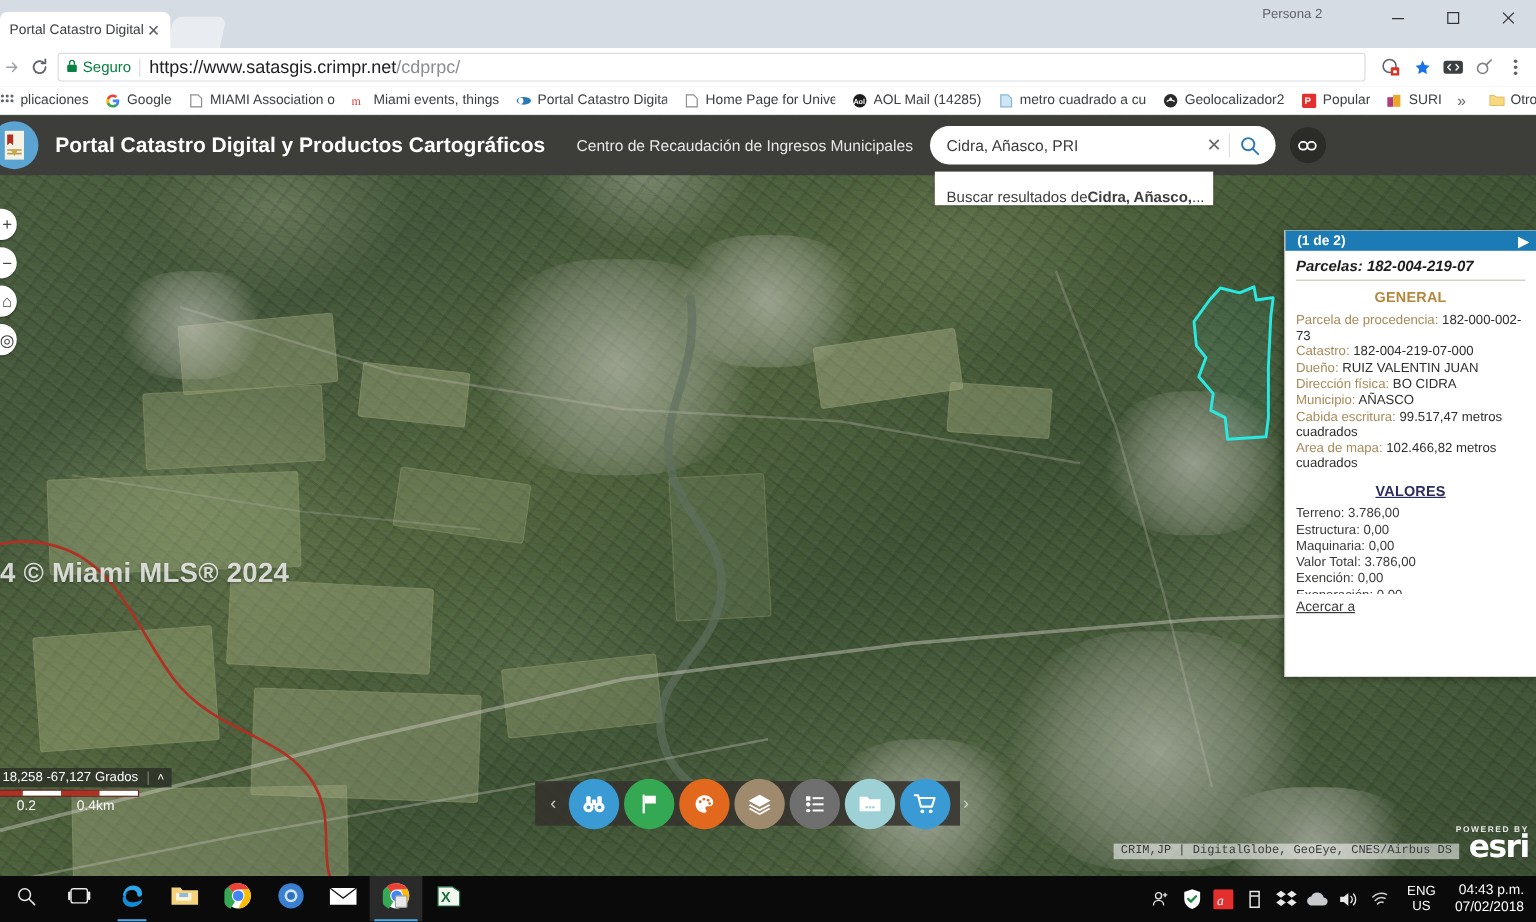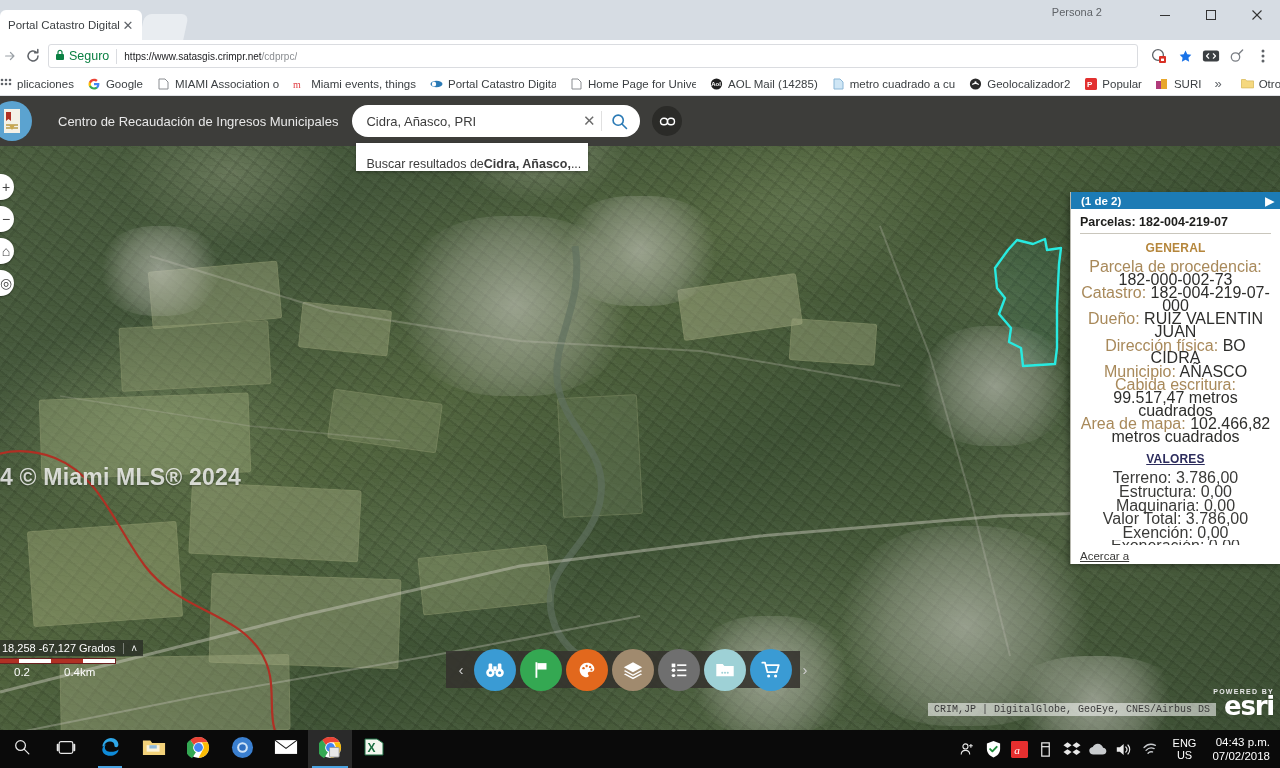--- a/index.html
+++ b/index.html
@@ -54,21 +54,21 @@
   }
   .omnibox {
     flex: 1; height: 24px; margin: 0 8px 0 2px;
     border: 1px solid #dadce0; border-radius: 3px;
     display: flex; align-items: center; padding: 0 6px; background: #fff;
     min-width: 0;
   }
   .lock { color: #0b8043; font-size: 10px; margin-right: 4px; }
   .secure-word { color: #0b8043; font-size: 12.5px; margin-right: 7px; }
   .url-sep { width: 1px; height: 15px; background: #dadce0; margin-right: 7px; }
-  .url { font-size: 10px; color: #202124; white-space: nowrap; overflow: hidden; }
+  .url { font-size: 15px; color: #202124; white-space: nowrap; overflow: hidden; }
   .url .path { color: #8a8d91; }
   .tb-right { display: flex; align-items: center; padding-right: 4px; }
   .tb-ico {
     width: 26px; height: 26px; display: flex; align-items: center; justify-content: center;
     color: #5f6368;
   }
 
   
   .bookmarks {
     position: absolute; left: 0; top: 72px; width: 1280px; height: 24px;
@@ -224,28 +224,28 @@
   .popup {
     position: absolute; right: 0; top: 96px; width: 210px; height: 372px;
     background: #ffffff; border-left: 1px solid #b9b9b0; box-shadow: -2px 2px 6px rgba(0,0,0,.35);
     overflow: hidden;
   }
   .popup-head {
     height: 17px; background: #1c7bb5; color: #fff; display: flex; align-items: center;
     justify-content: space-between; padding: 0 6px 0 10px; font-size: 11.5px; font-weight: bold;
   }
   .popup-body { padding: 6px 9px 0 9px; }
-  .popup-title { font-size: 12.5px; font-weight: bold; color: #1d1d1b; margin-bottom: 4px; }
+  .popup-title { font-size: 12.5px; font-weight: bold; color: #1d1d1b; margin-bottom: 4px; font-style: italic; }
   .popup-rule { height: 1px; background: #c9c6bc; margin: 3px 0 7px 0; }
   .sec-title {
     text-align: center; font-size: 12px; font-weight: bold; color: #b5863b;
     margin: 2px 0 6px 0; letter-spacing: .2px;
   }
   .sec-title.dark { color: #2c2c5c; text-decoration: underline; }
-  .fld { font-size: 16px; color: #2e2e2c; line-height: 12.6px; margin-bottom: 1px; text-align: center; }
+  .fld { font-size: 11px; color: #2e2e2c; line-height: 12.6px; margin-bottom: 1px; }
   .fld .k { color: #a8895a; }
   .vals .fld { color: #3a3a38; }
   .acercar {
     font-size: 11.5px; color: #3a3a38; text-decoration: underline; margin-top: 1px; display: inline-block;
   }
 
   
   .taskbar {
     position: absolute; left: 0; bottom: 0; width: 1280px; height: 38px;
     background: #0a0a0a; display: flex; align-items: center;
@@ -528,20 +528,21 @@
 
       <div class="app-header">
         <div class="app-logo">
           <svg width="30" height="30" viewBox="0 0 30 30">
             <rect x="7" y="3" width="16" height="24" fill="#f4f1e6"></rect>
             <path d="M9 6h5v9l-2.5-2L9 15z" fill="#b03024"></path>
             <path d="M9 19h12M9 22h12" stroke="#b89b4a" stroke-width="1.4"></path>
             <path d="M12 19l3 5 3-5" fill="#c9a74e"></path>
           </svg>
         </div>
+        <div class="app-title">Portal Catastro Digital y Productos Cartográficos</div>
         <div class="app-sub">Centro de Recaudación de Ingresos Municipales</div>
 
         <div class="search-wrap">
           <div class="search-box">
             <span class="search-val" title="Buscar">Cidra, Añasco, PRI</span>
             <span class="search-clear">✕</span>
             <span class="search-vsep"></span>
             <span class="search-btn">
               <svg width="17" height="17" viewBox="0 0 18 18">
                   <circle cx="7.6" cy="7.6" r="5.4" fill="none" stroke="#2b7ab5" stroke-width="1.7"></circle>

